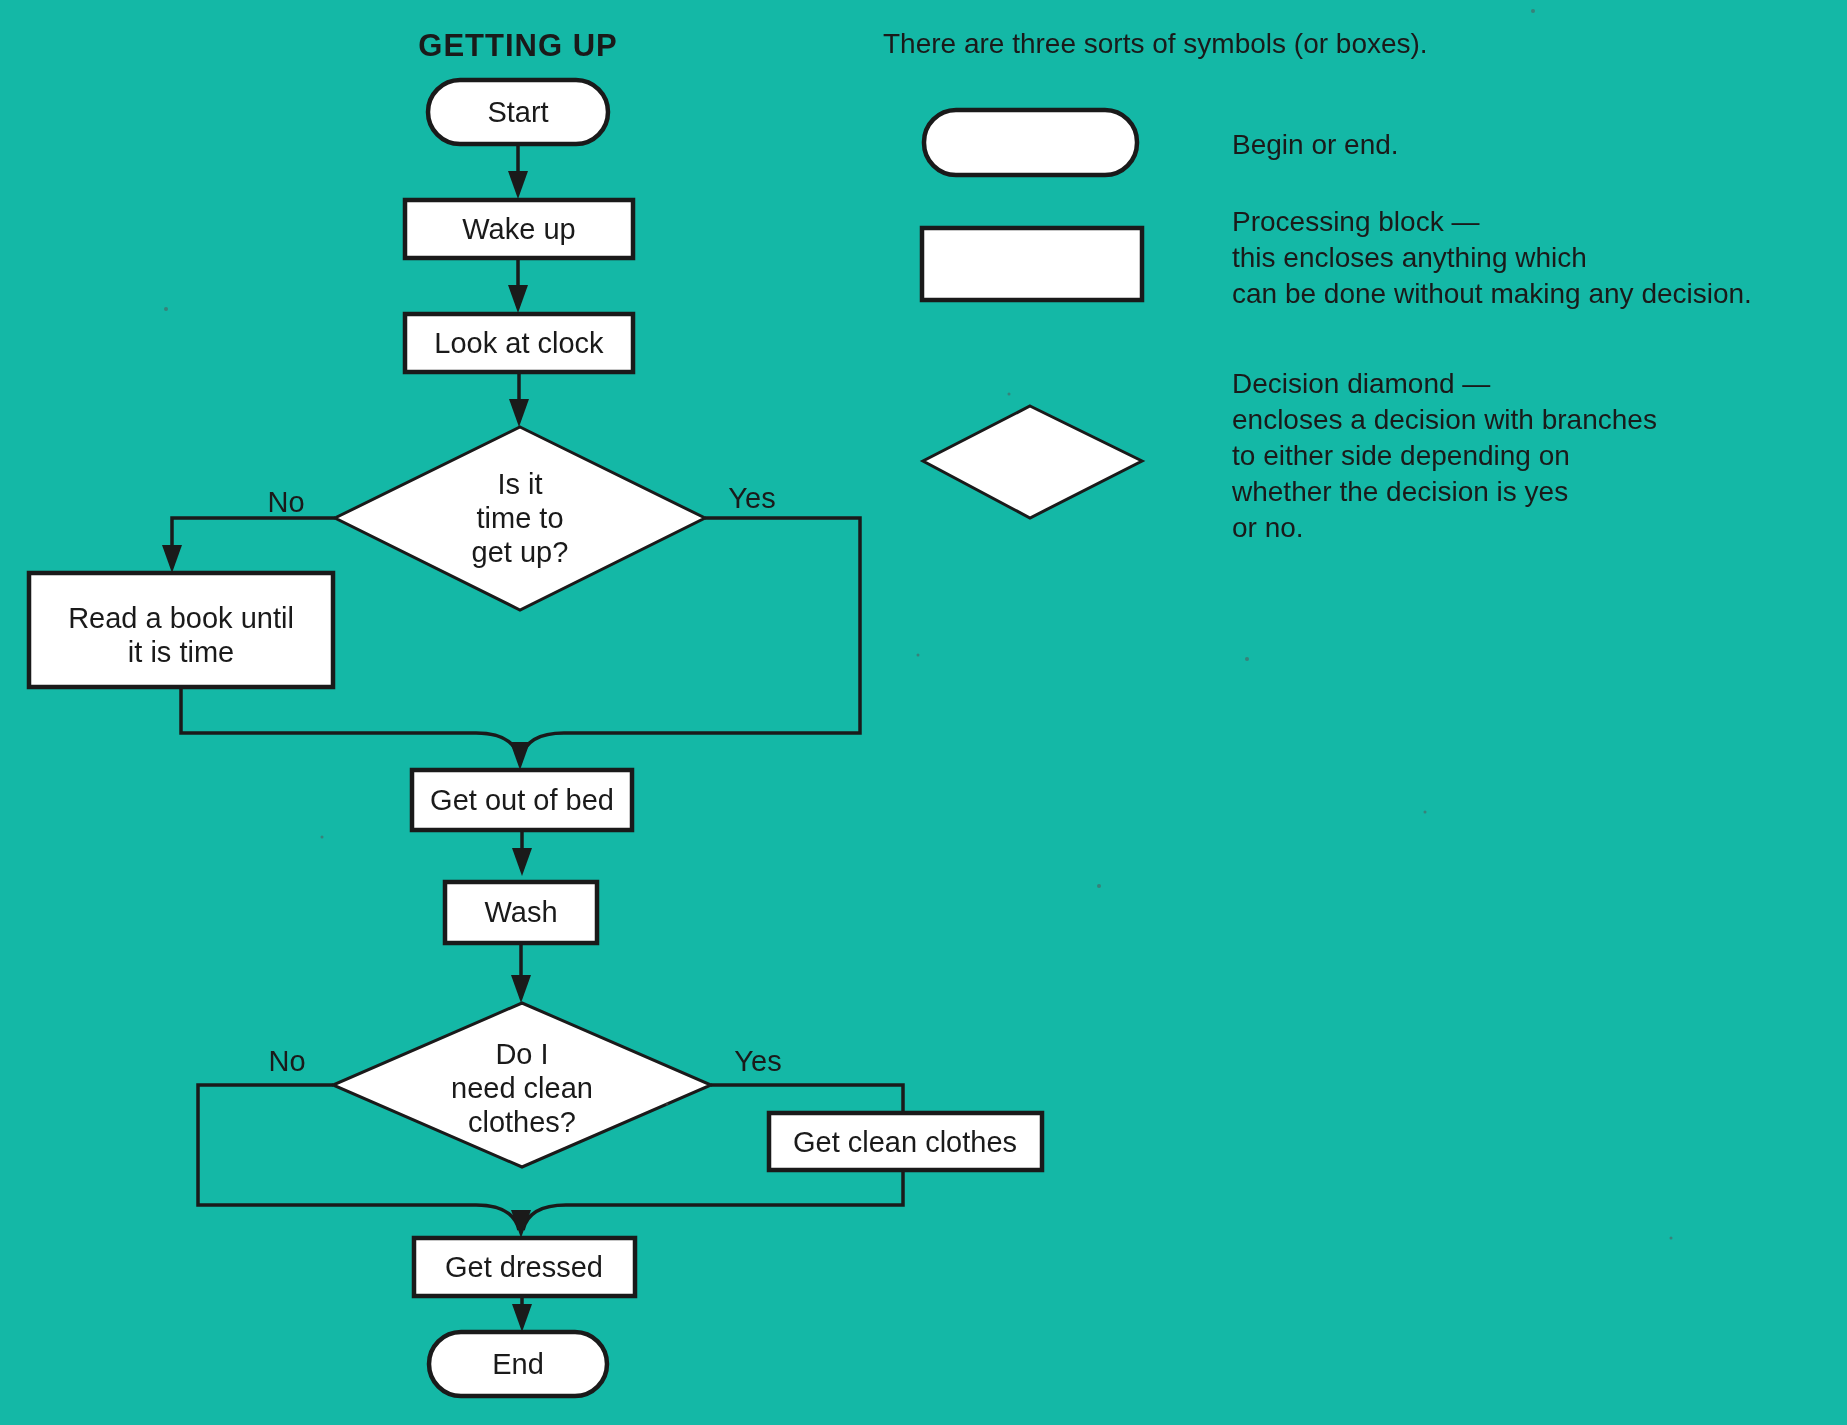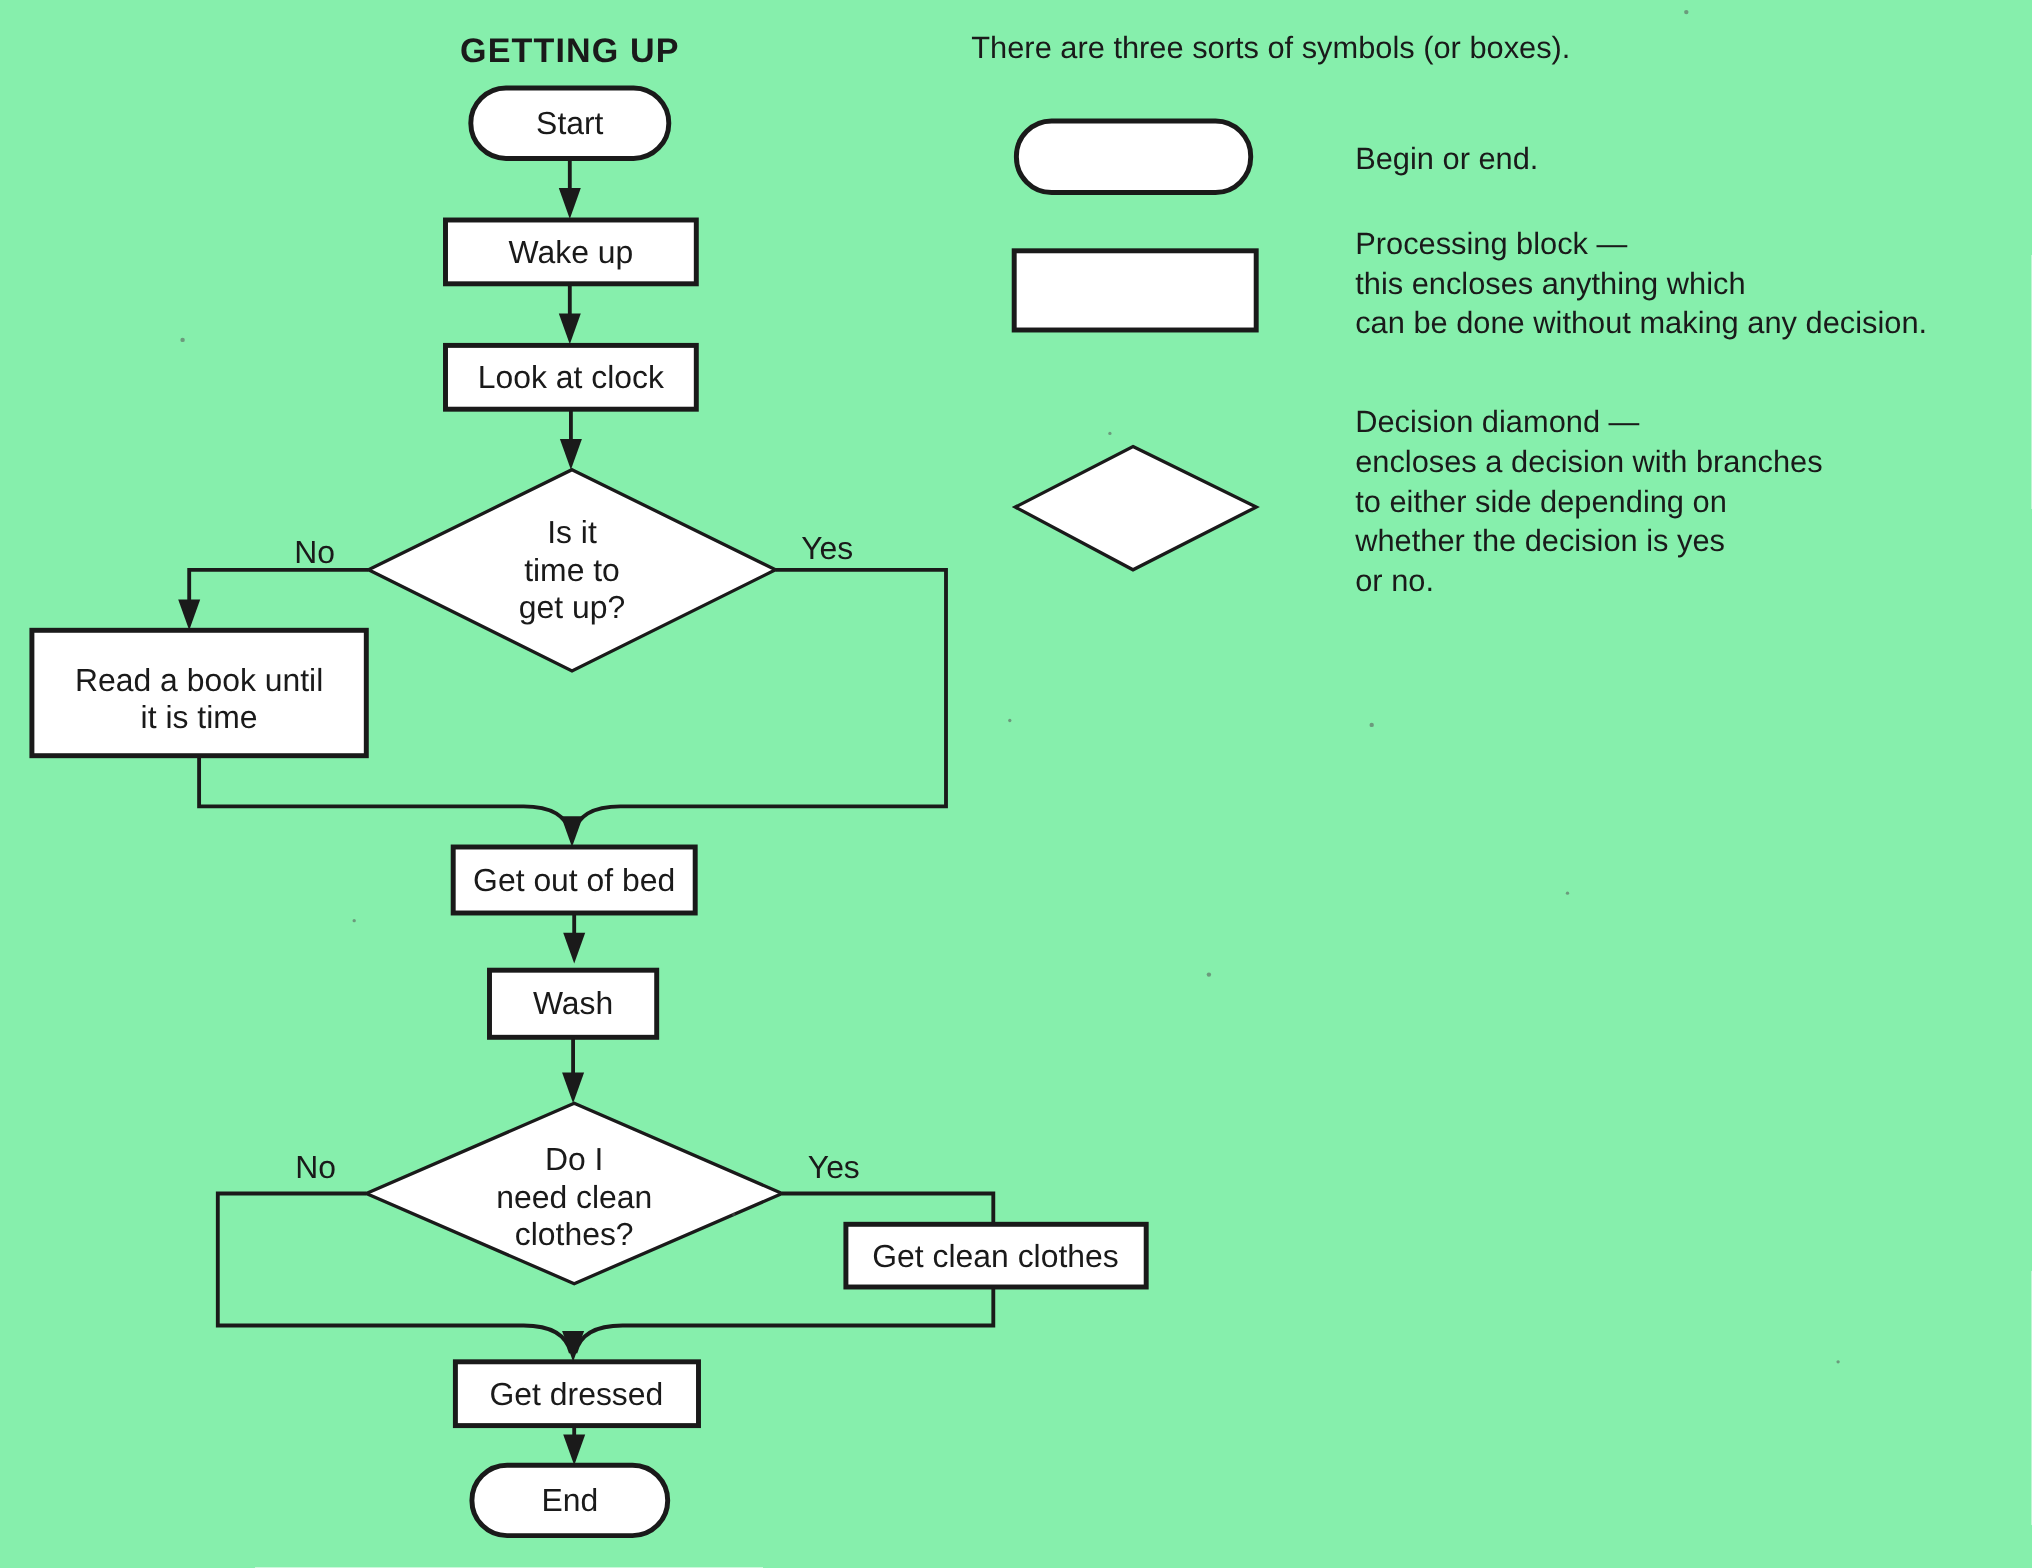--- a/index.html
+++ b/index.html
@@ -8,21 +8,21 @@
     background: #ffffff;
     width: 1847px;
     height: 1425px;
     overflow: hidden;
     font-family: "Liberation Sans", sans-serif;
   }
   .page {
     position: relative;
     width: 1847px;
     height: 1425px;
-    background: #86efac;
+    background: #14b8a6;
   }
   svg { display: block; }
   .edge {
     fill: none;
     stroke: #1a1a1a;
     stroke-width: 3.5;
   }
   .shape {
     fill: #ffffff;
     stroke: #1a1a1a;

